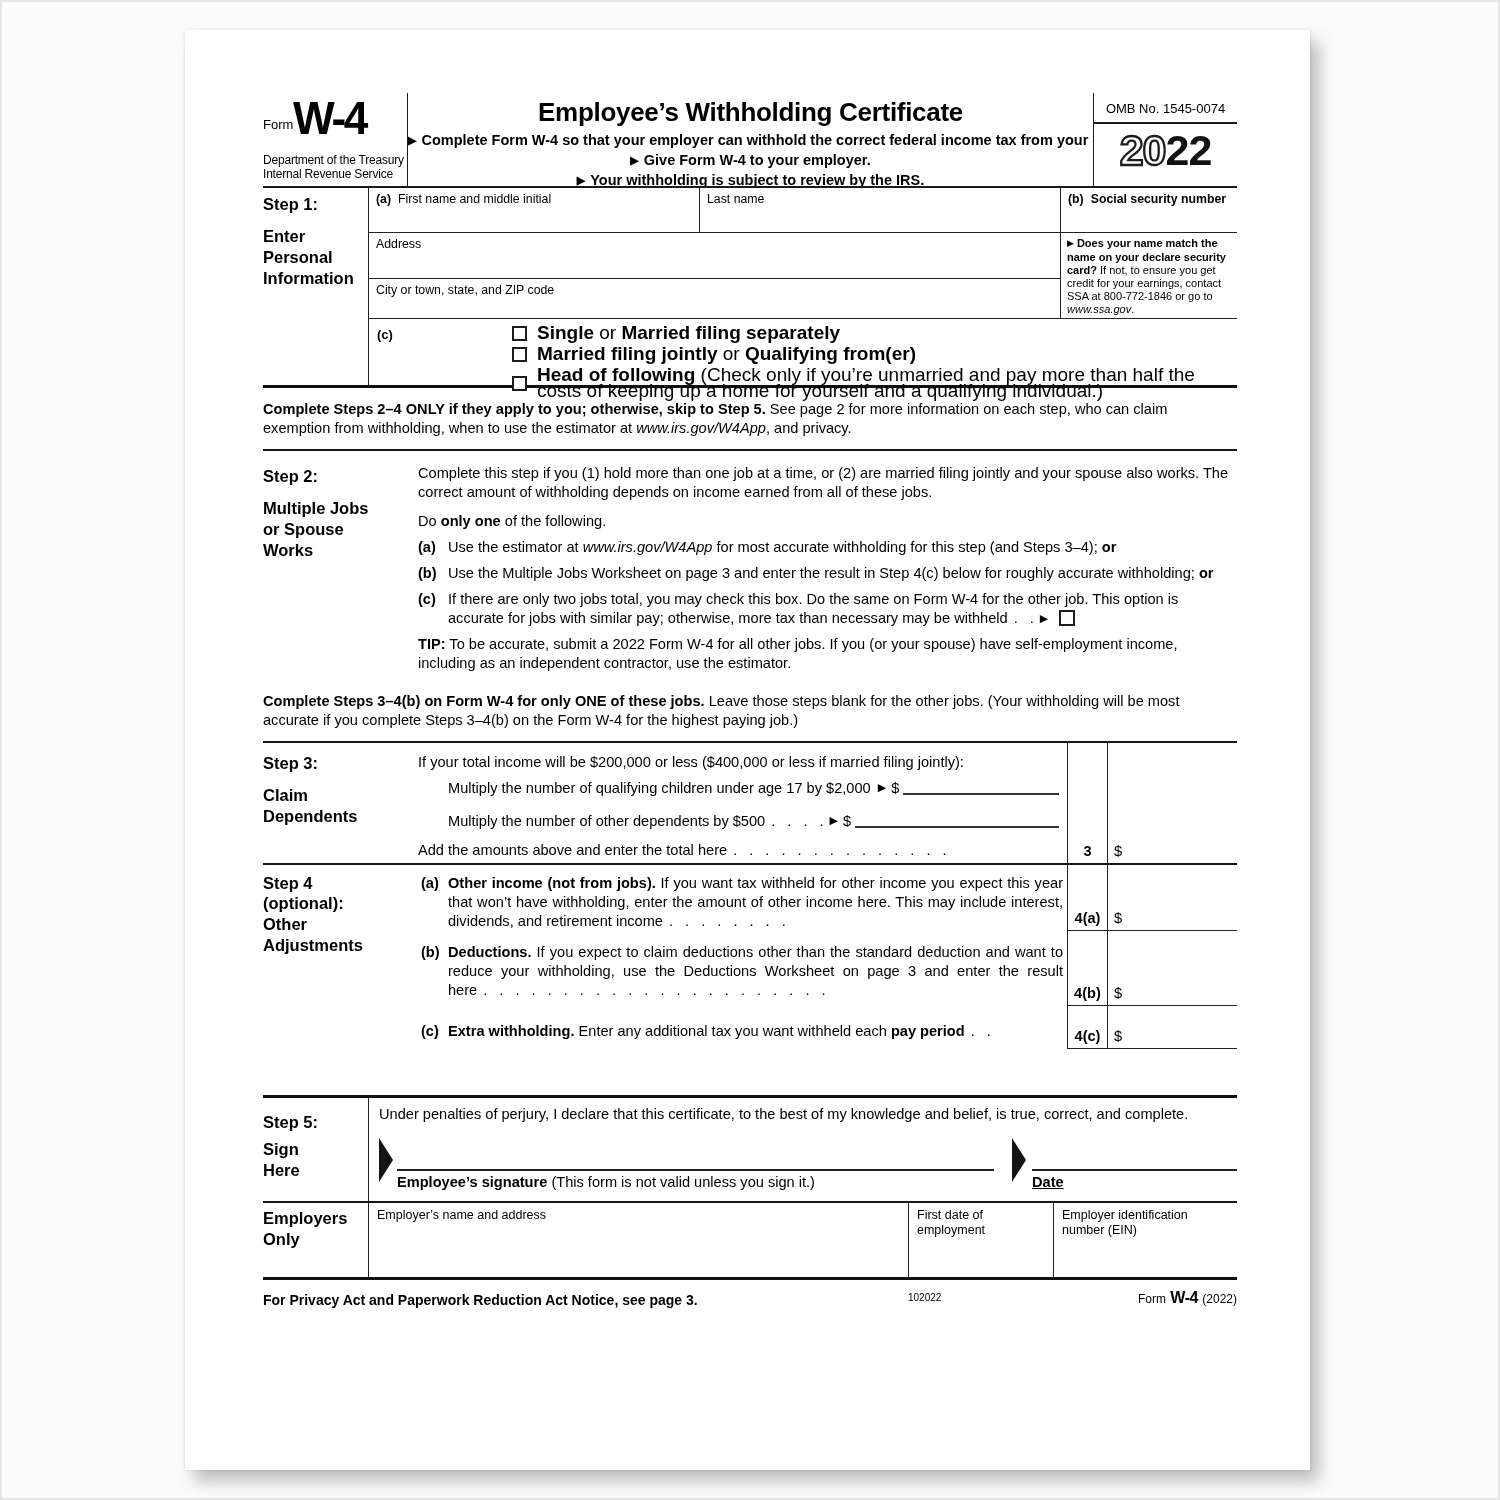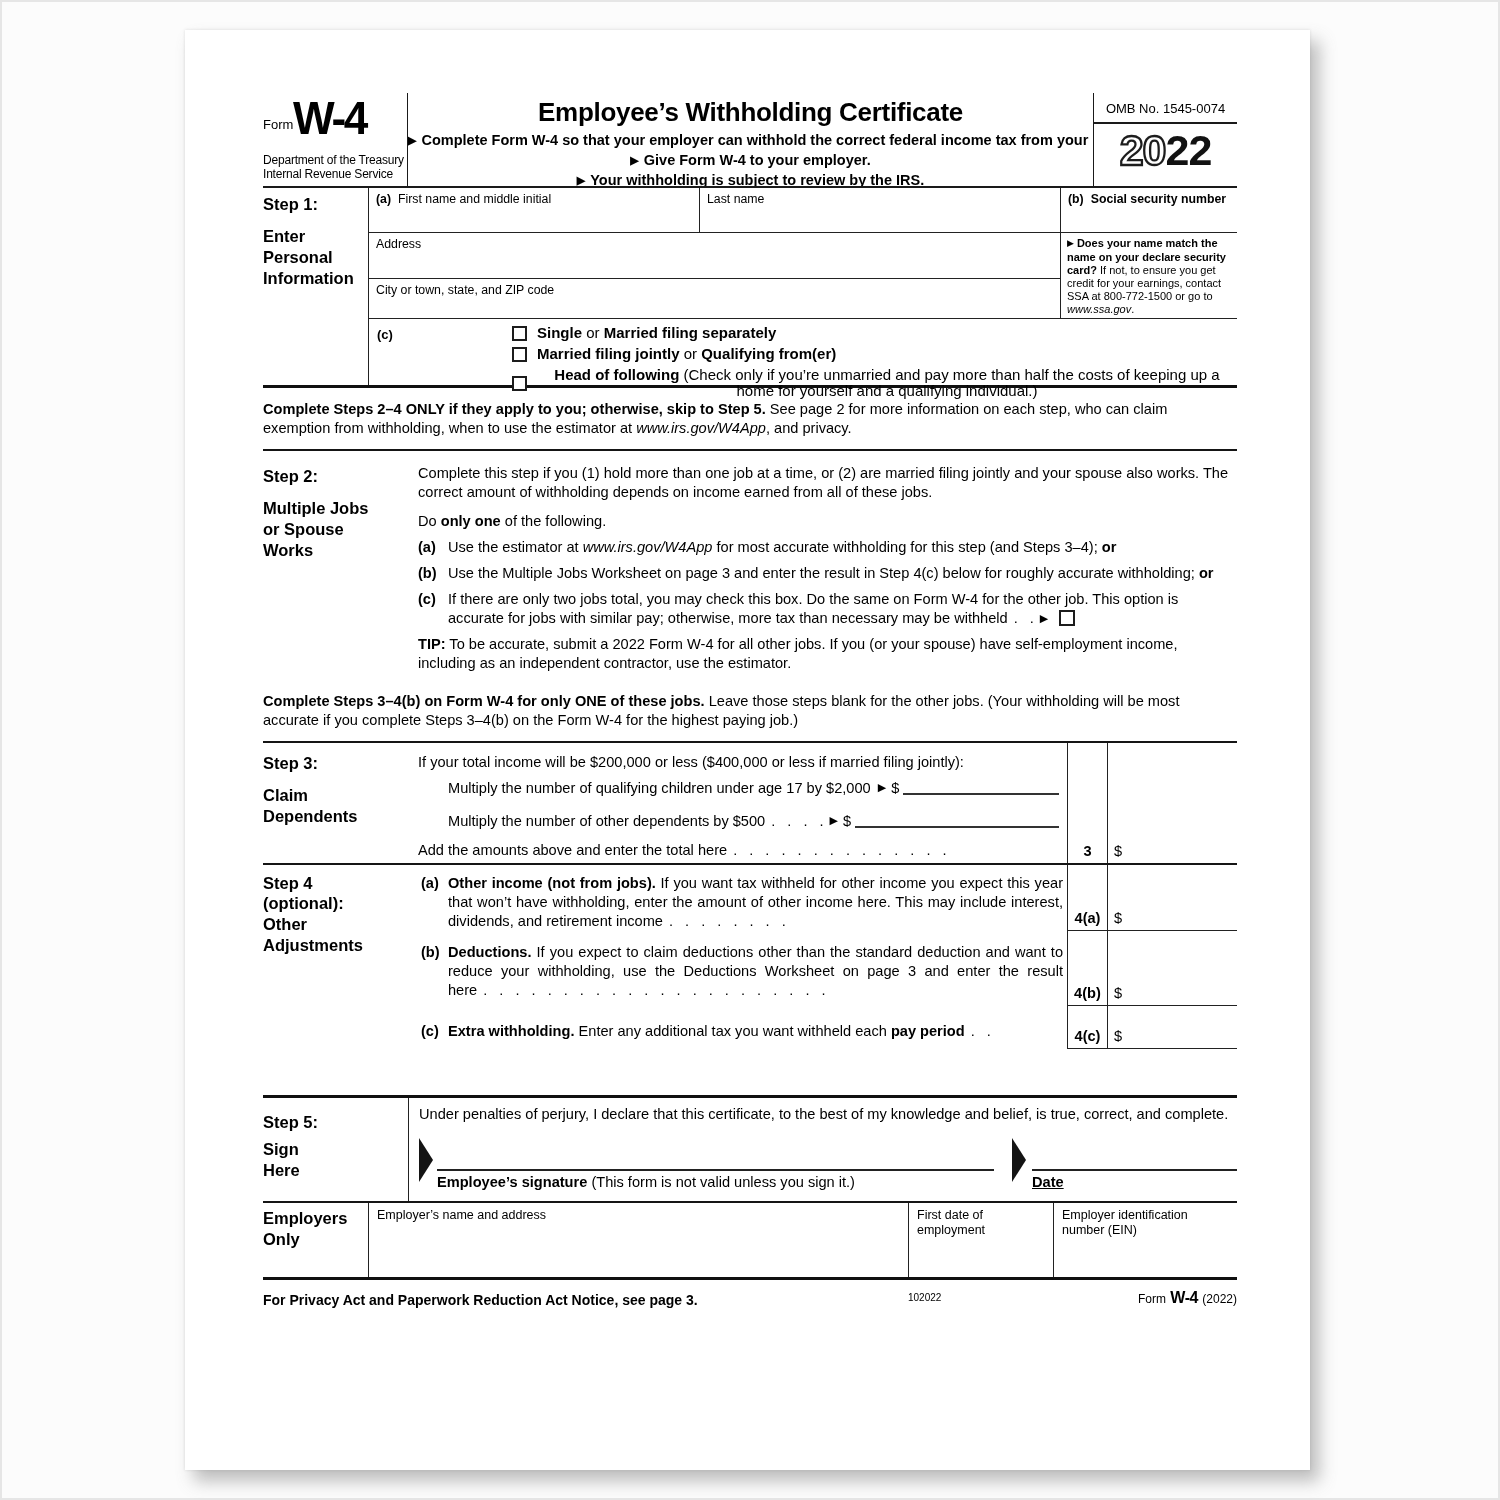--- a/index.html
+++ b/index.html
@@ -42,21 +42,21 @@
   .c-first { width:330px; }
   .c-last { flex:1; border-left:1.5px solid #222; }
   .c-ssn { width:177px; border-left:1.5px solid #222; font-weight:bold; }
   .s1-row23 { display:flex; }
   .addrcol { flex:1; }
   .addr { height:46px; border-top:1.5px solid #222; padding:4px 7px; font-size:12.3px; }
   .city { height:40px; border-top:1.5px solid #222; padding:4px 7px; font-size:12.3px; }
   .ssabox { width:177px; border-left:1.5px solid #222; border-top:1.5px solid #222; padding:4px 5px 0 6px; font-size:11px; line-height:13px; }
   .c-row { border-top:1.5px solid #222; position:relative; padding:6px 0 4px 143px; height:67px; }
   .c-tag { position:absolute; left:8px; top:8px; font-weight:bold; font-size:13px; }
-  .flline { display:flex; align-items:center; margin-bottom:5px; font-size:15px; line-height:16px;text-align:center; }
+  .flline { display:flex; align-items:center; margin-bottom:5px; font-size:19px; line-height:16px; }
   .cb { width:15px; height:15px; border:2px solid #1c1c1c; background:#fff; display:inline-block; margin-right:10px; flex:none; }
 
   
   .note { padding:12px 0 11px; border-bottom:2px solid #151515; font-size:14.6px; line-height:19px; }
 
   
   .s2 { position:relative; padding:13px 0 10px 155px; font-size:14.6px; line-height:19px; }
   .abs-label { position:absolute; left:0; width:112px; }
   .s2 .abs-label { top:15px; }
   .mt2 { margin-top:10px; }
@@ -83,21 +83,21 @@
   .bline { border-bottom:1.5px solid #222; }
   .pa { padding-top:9px; padding-right:4px; }
   .pb { padding-top:12px; padding-bottom:6px; padding-right:4px; }
   .pc { padding-top:16px; padding-bottom:8px; }
   .gap46 { height:46px; }
 
   
   .s5 { border-top:3px solid #101010; display:flex; height:106px; }
   .s5-label { width:105px; padding-top:14px; }
   .s5 .step-sub { margin-top:7px; }
-  .s5-main { flex:1; border-left:1.5px solid #222; padding:8px 0 0 10px; display:flex; flex-direction:column;margin-left:40px; }
+  .s5-main { flex:1; border-left:1.5px solid #222; padding:8px 0 0 10px; display:flex; flex-direction:column; }
   .perjury { font-size:14.6px; }
   .sigrow { display:flex; align-items:flex-end; margin-top:16px; }
   .tall-arrow { width:0; height:0; border-top:22px solid transparent; border-bottom:22px solid transparent; border-left:14px solid #141414; margin-bottom:8px; flex:none; }
   .sigstack { flex:1; margin-left:4px; }
   .sigline { border-bottom:2px solid #222; height:24px; }
   .siglab { font-size:14.6px; padding-top:3px; }
   .datestack { width:205px; margin-left:6px;text-decoration:underline; }
 
   
   .emp { display:flex; border-top:2px solid #151515; border-bottom:3px solid #101010; height:79px; }
@@ -157,21 +157,21 @@
           <div class="fcell c-first"><span class="ftag">(a)</span><span>First name and middle initial</span></div>
           <div class="fcell c-last"><span>Last name</span></div>
           <div class="fcell c-ssn"><span class="ftag">(b)</span><span>Social security number</span></div>
         </div>
         <div class="s1-row23">
           <div class="addrcol">
             <div class="addr"><span>Address</span></div>
             <div class="city"><span>City or town, state, and ZIP code</span></div>
           </div>
           <div class="ssabox">
-            <span class="tri-sm">▶</span><span class="b">Does your name match the name on your declare security card?</span><span> If not, to ensure you get credit for your earnings, contact SSA at 800-772-1500 or go to </span><span class="i">www.ssa.gov</span><span>.</span>
+            <span class="tri-sm">▶</span><span class="b">Does your name match the name on your declare security card?</span><span> If not, to ensure you get credit for your earnings, contact SSA at 800-772-1846 or go to </span><span class="i">www.ssa.gov</span><span>.</span>
           </div>
         </div>
         <div class="c-row">
           <span class="c-tag">(c)</span>
           <div class="flline">
             <span class="cb"></span>
             <span><span class="b">Single</span><span> or </span><span class="b">Married filing separately</span><span></span></span>
           </div>
           <div class="flline">
             <span class="cb"></span>

